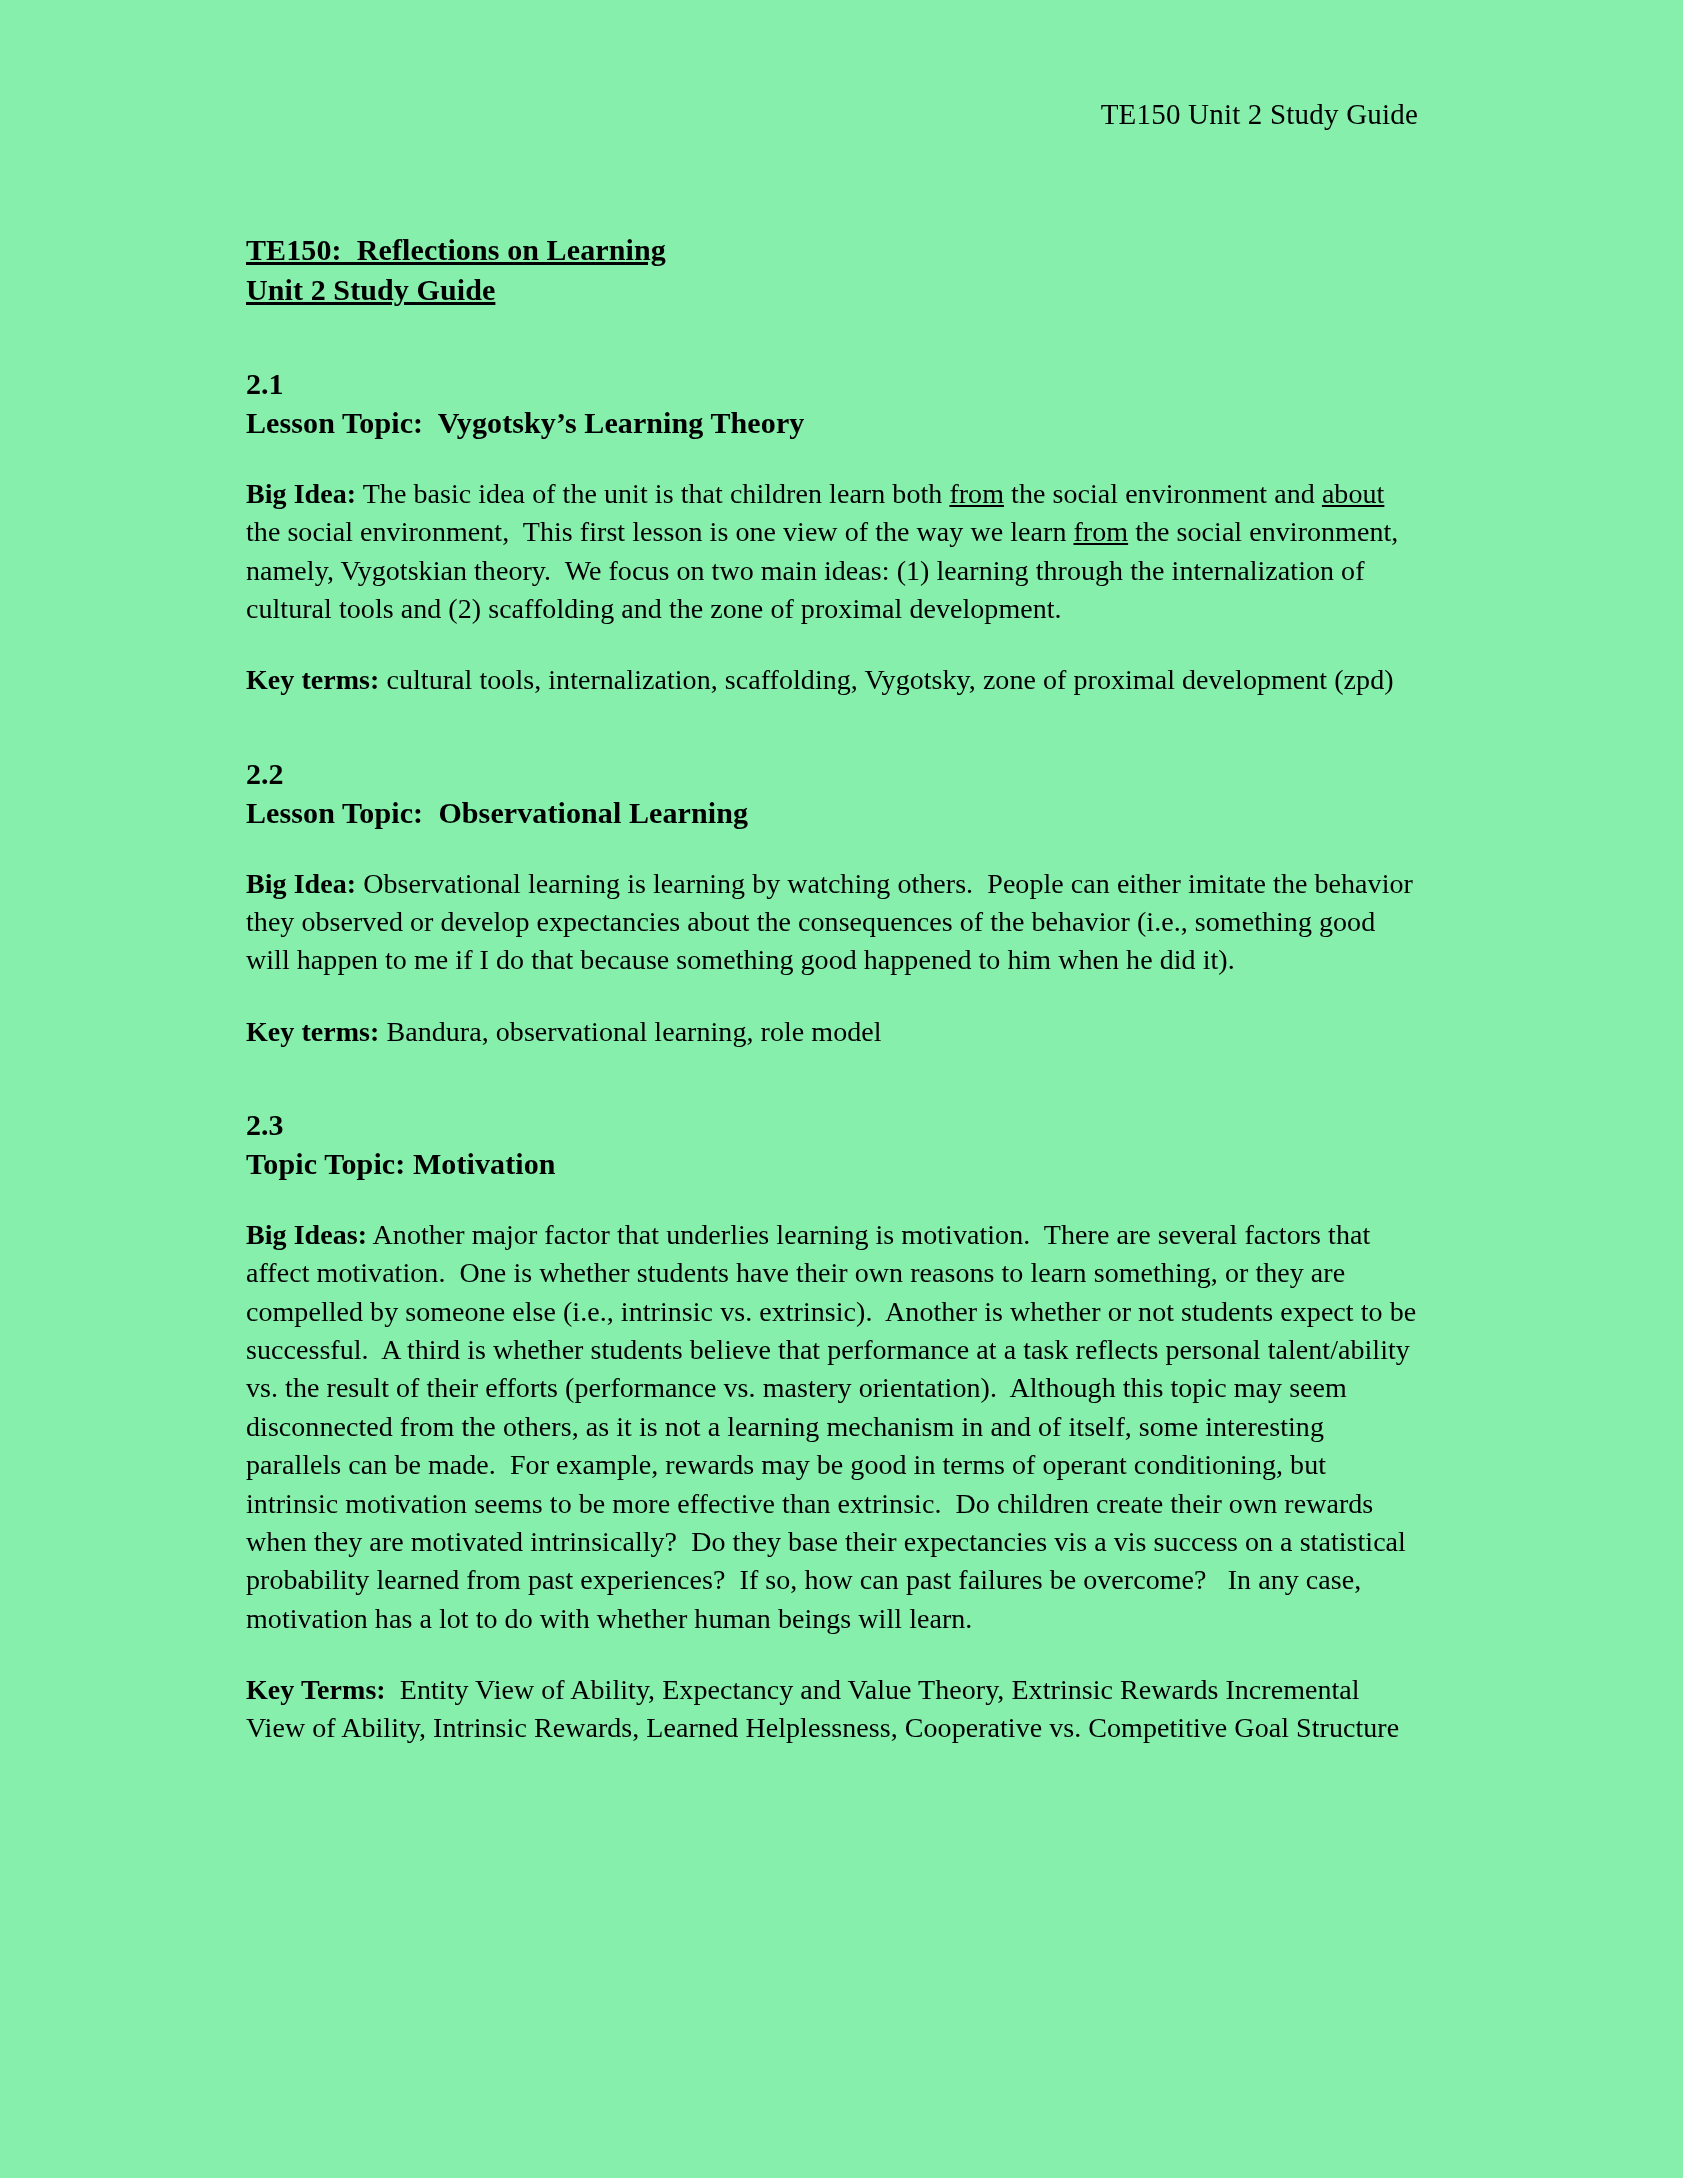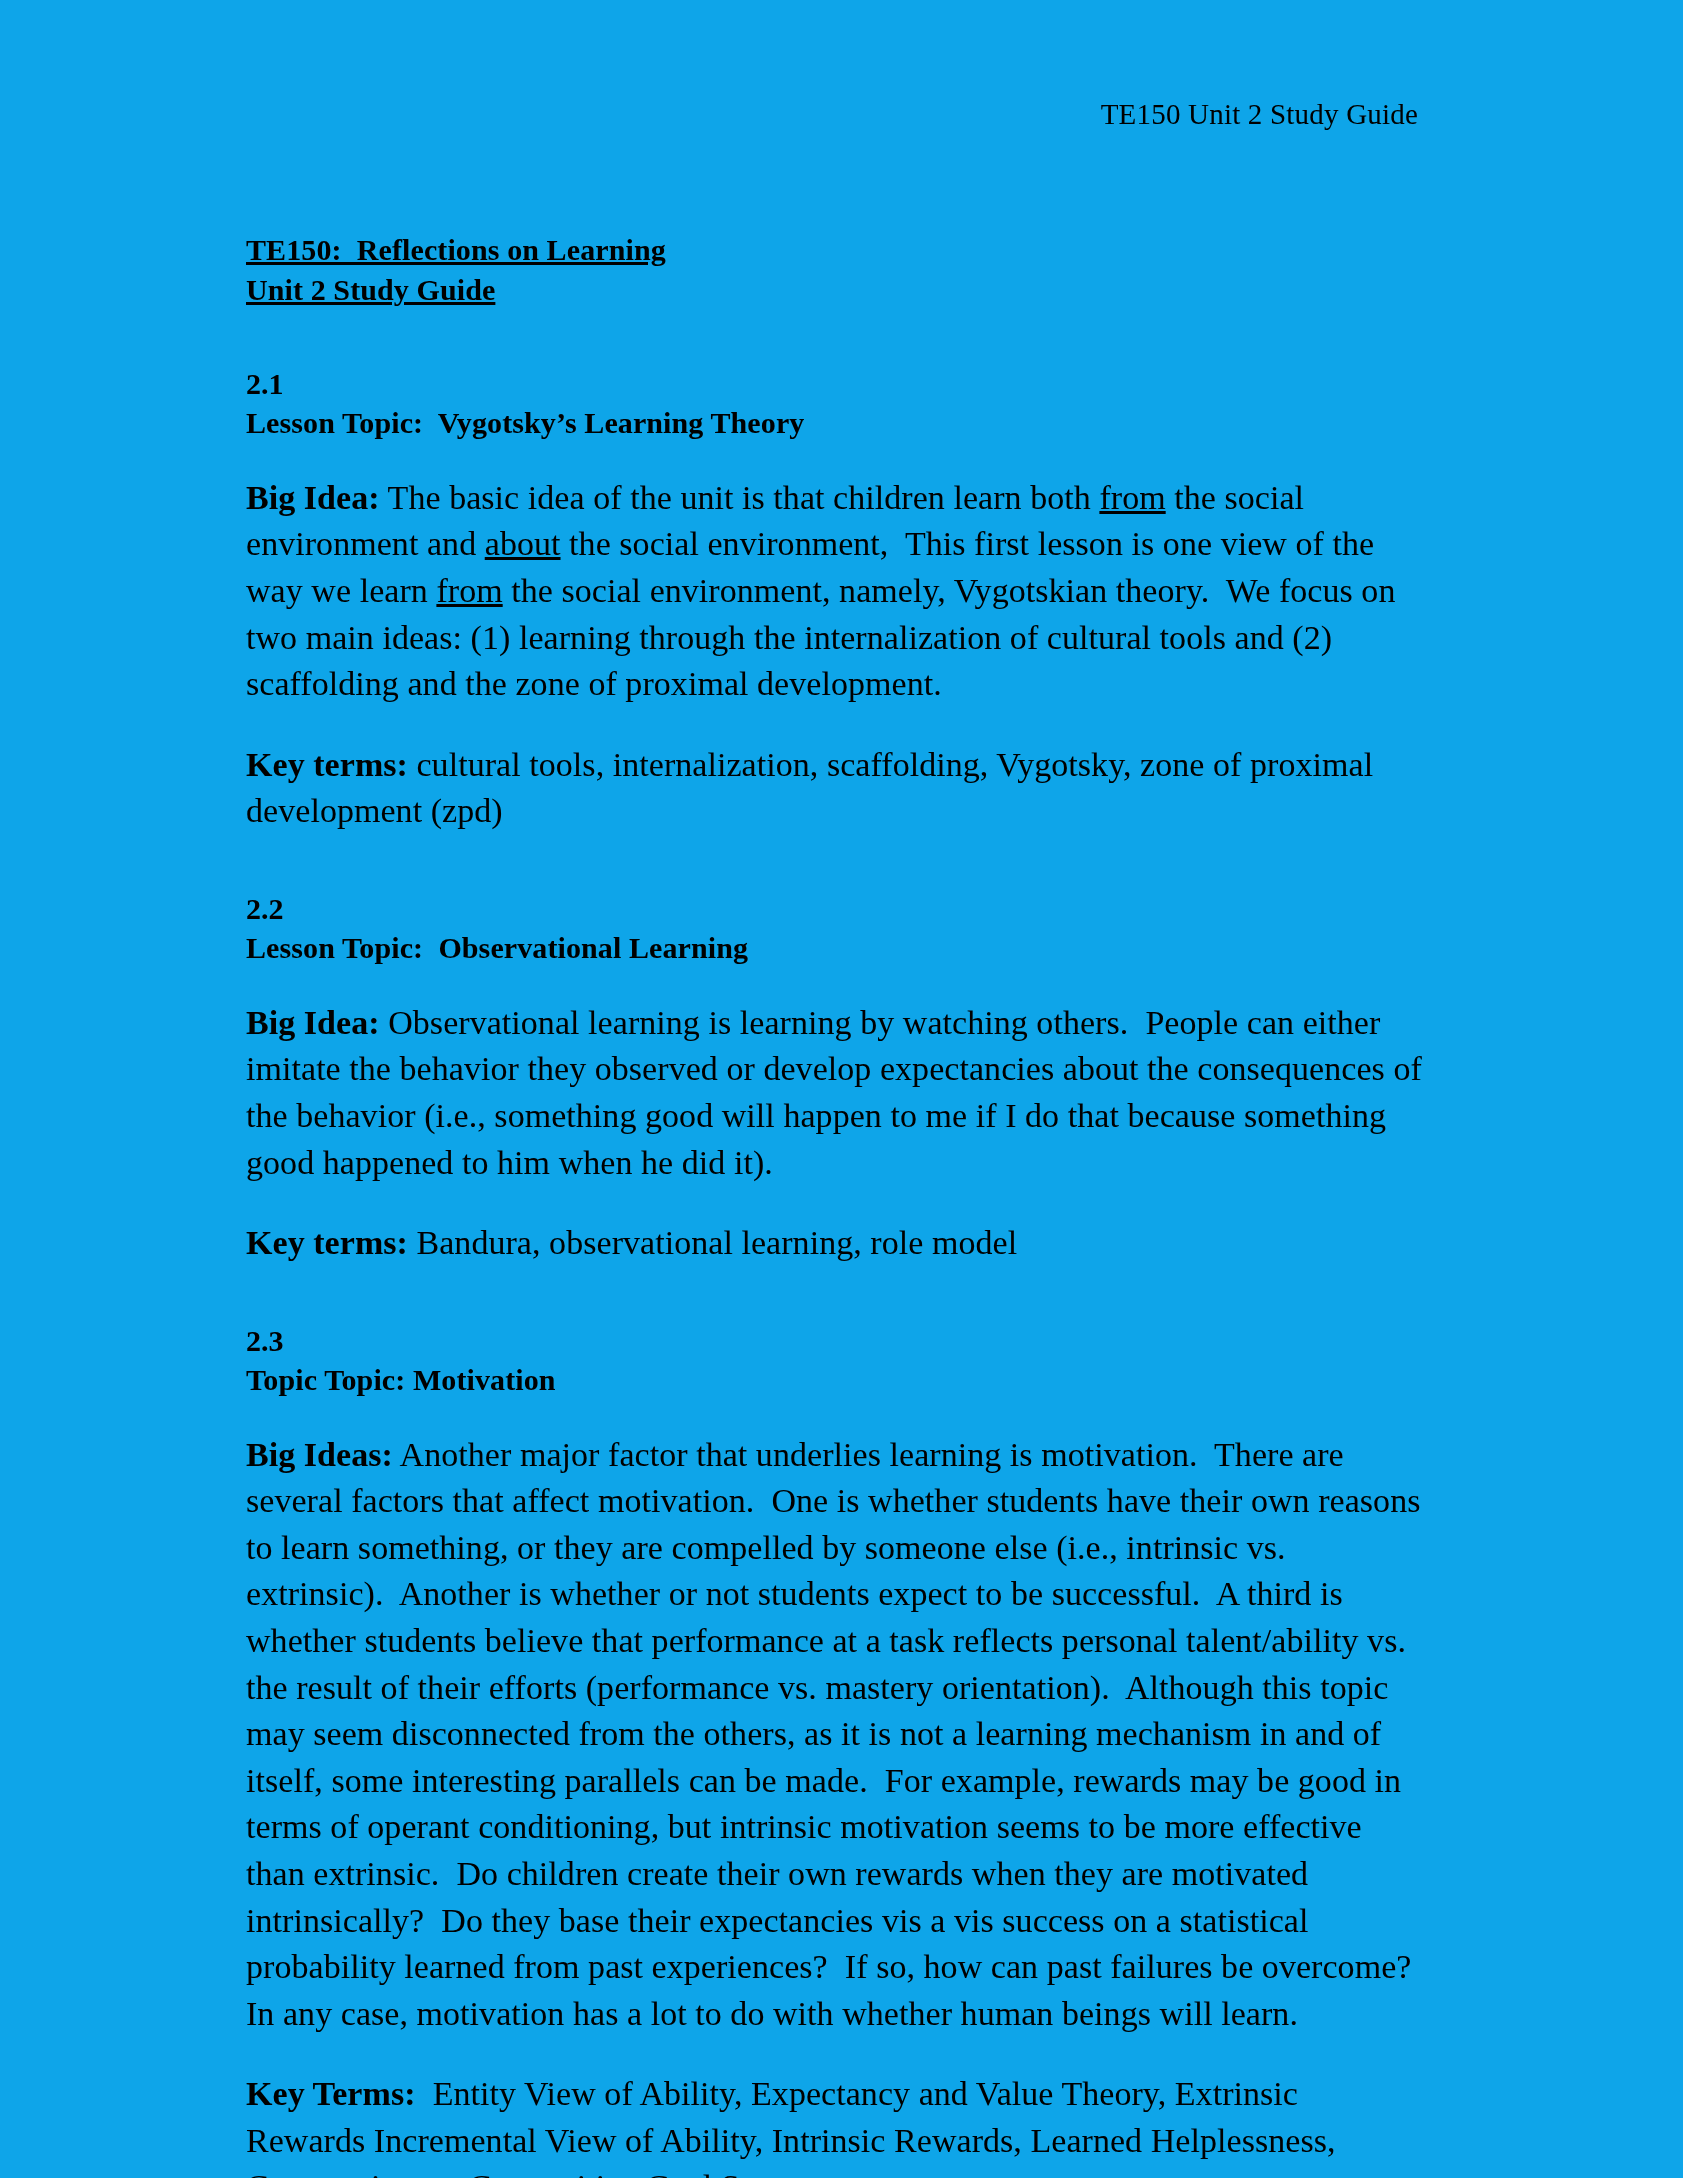--- a/index.html
+++ b/index.html
@@ -9,21 +9,21 @@
     background: #ffffff;
   }
   body {
     font-family: "Liberation Serif", "DejaVu Serif", serif;
     color: #000000;
   }
   .page {
     position: relative;
     width: 1683px;
     height: 2178px;
-    background: #0ea5e9;
+    background: #86efac;
     overflow: hidden;
     box-sizing: border-box;
   }
   
   .running-header {
     position: absolute;
     top: 97px;
     right: 265px;
     font-size: 29px;
     line-height: 1.2;
@@ -54,21 +54,21 @@
     font-size: 30px;
     line-height: 1.3;
   }
   .section-topic {
     font-weight: bold;
     font-size: 30px;
     line-height: 1.3;
     letter-spacing: 0.1px;
   }
   .para {
-    font-size: 34px;
+    font-size: 28px;
     line-height: 1.37;
     margin-top: 33px;
     text-align: left;
     letter-spacing: 0.05px;
   }
   .para .lead {
     font-weight: bold;
   }
   .para u {
     text-decoration: underline;

